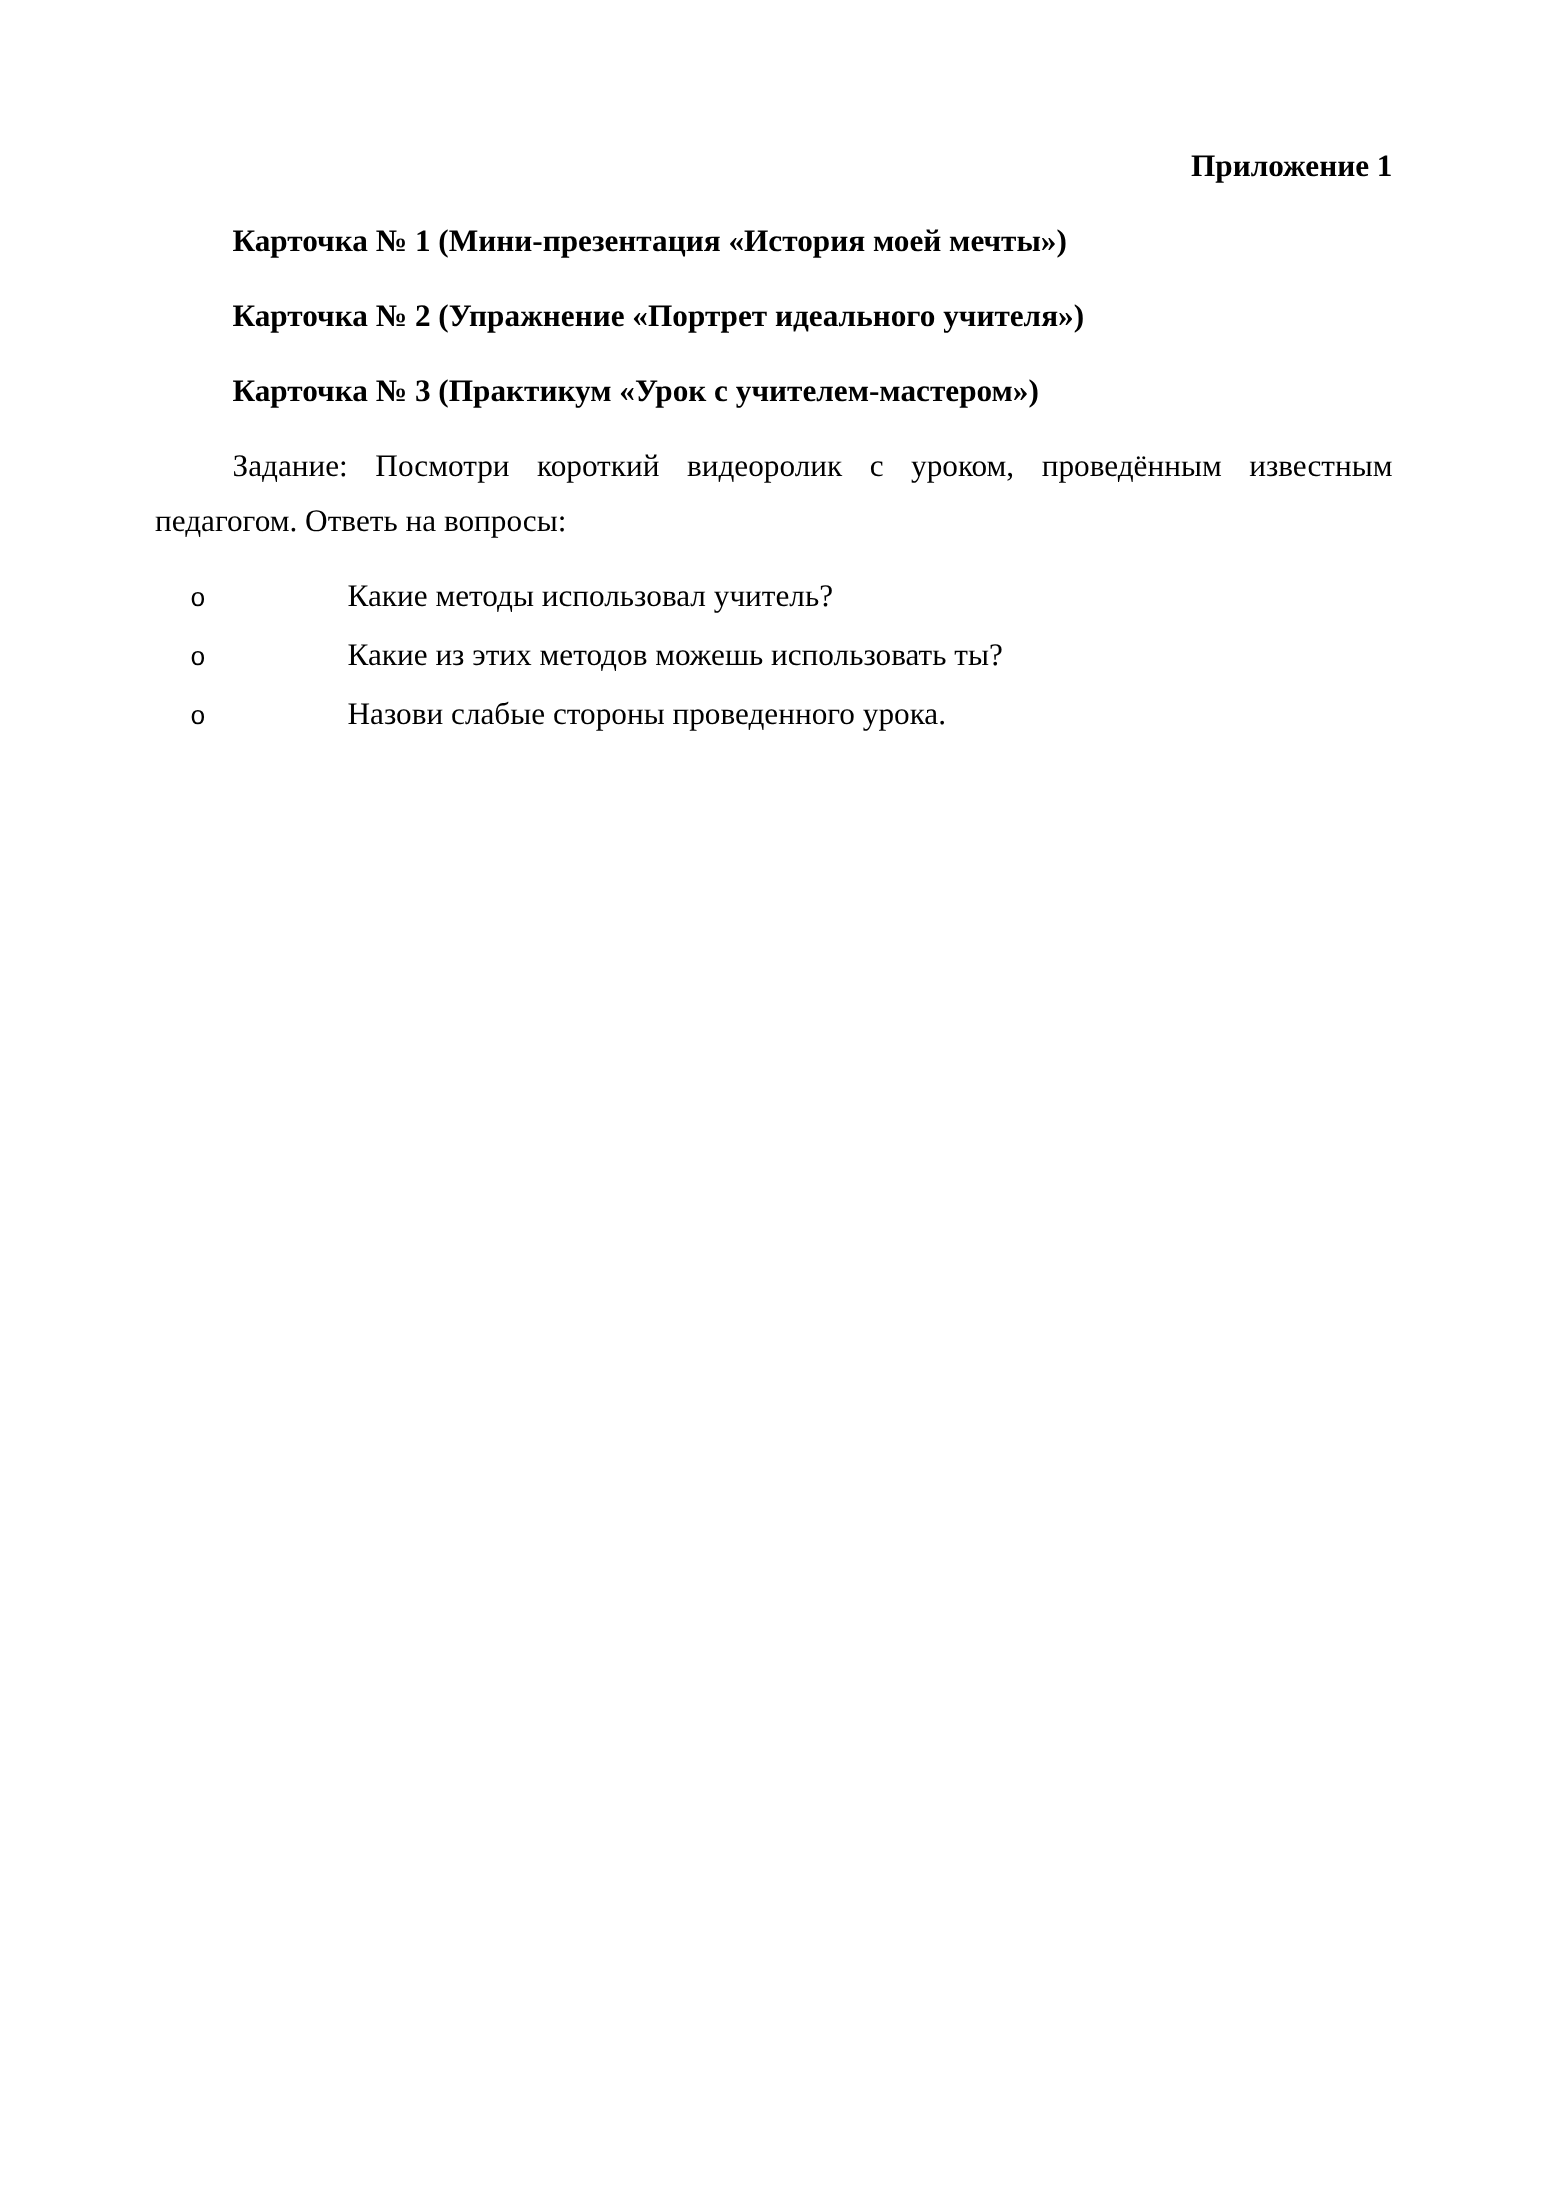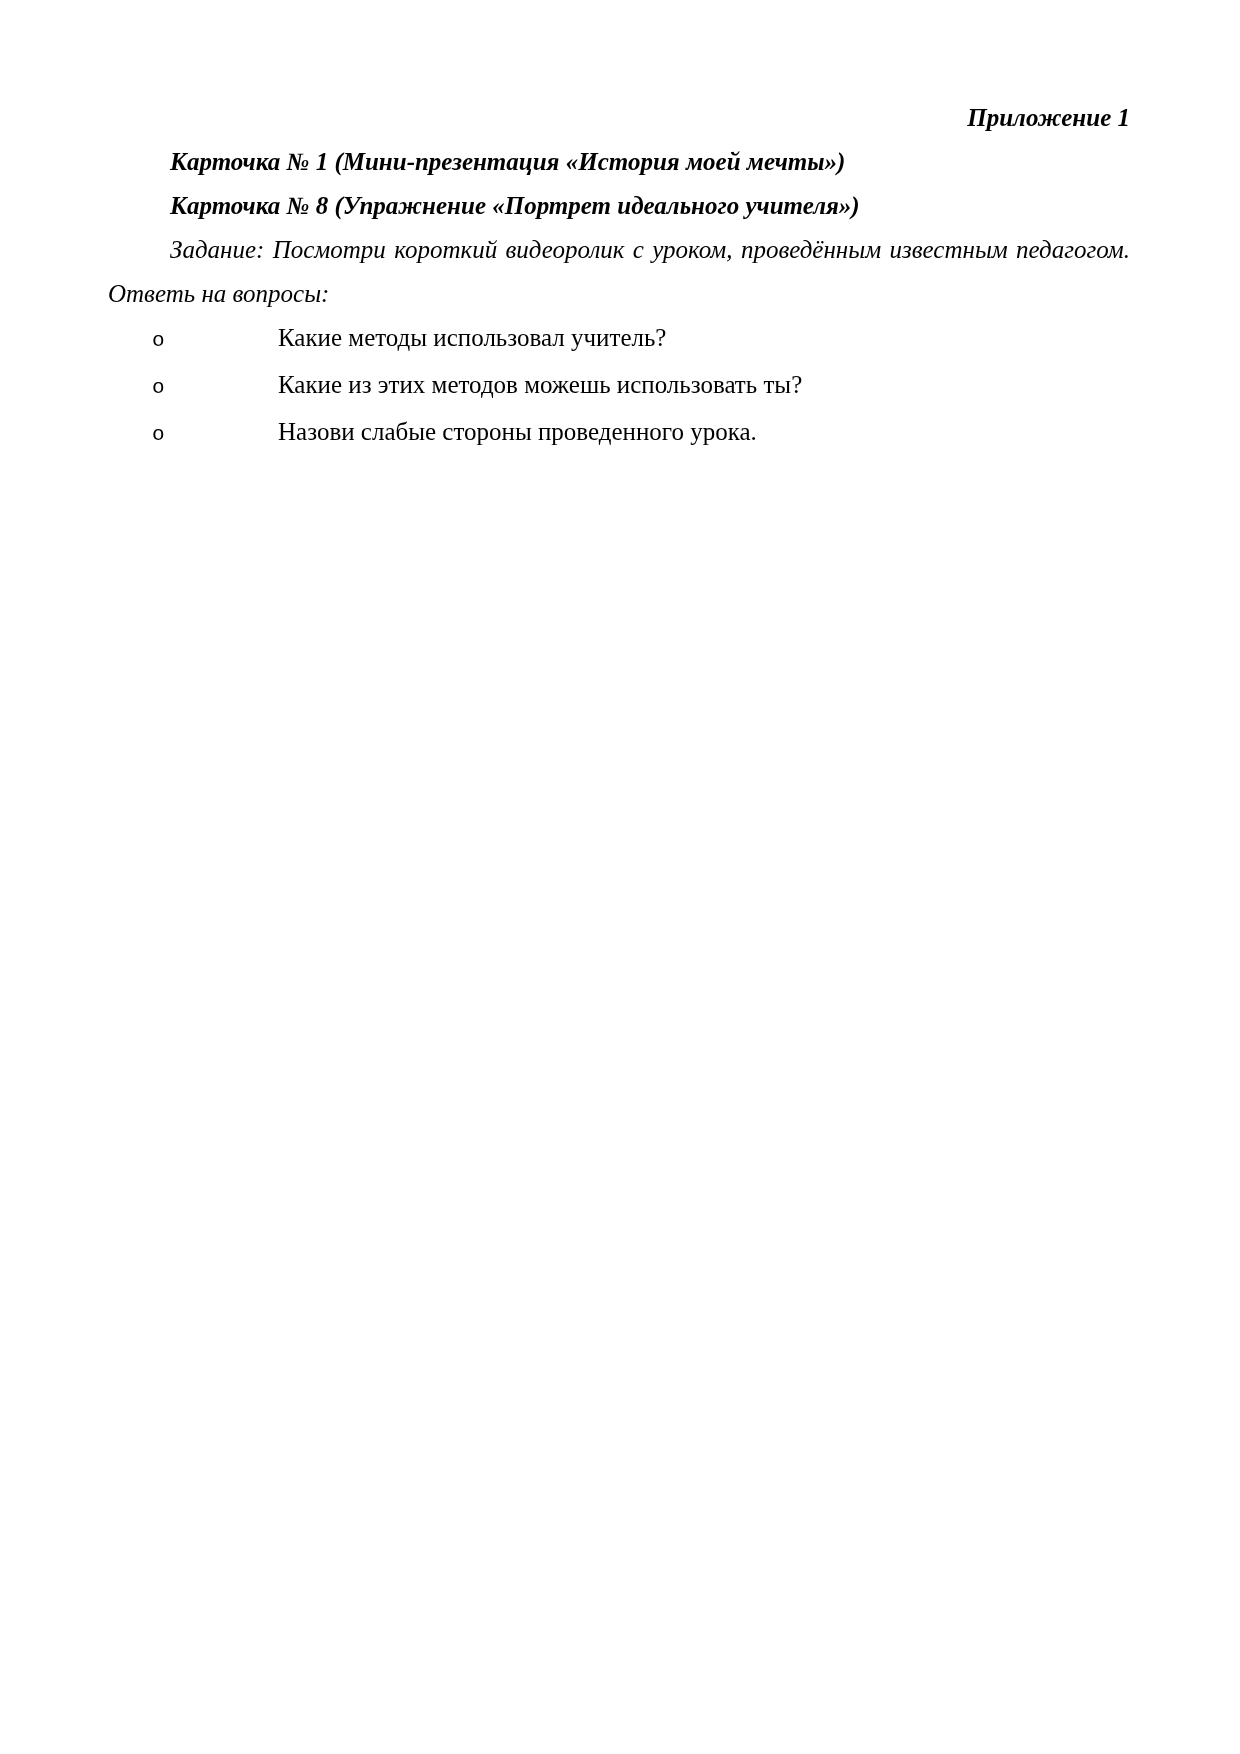--- a/index.html
+++ b/index.html
@@ -13,23 +13,22 @@
     height: 1754px;
     background: #ffffff;
     box-sizing: border-box;
     padding: 96px 110px 0 108px;
     font-family: "Liberation Serif", "DejaVu Serif", serif;
     font-size: 25px;
     line-height: 44px;
     color: #000000;
   }
   .page p {
-    margin: 0;
+    margin: 16px;
     padding: 0;
-    font-style: italic;
   }
   .appendix {
     text-align: right;
     font-weight: bold;
   }
   .heading {
     font-weight: bold;
     text-indent: 62px;
     text-align: left;
   }
@@ -58,23 +57,24 @@
 <body>
 
 <div class="page">
 
   <p class="appendix">Приложение 1</p>
 
 
   <p class="heading">Карточка № 1 (Мини-презентация «История моей мечты»)</p>
 
 
-  <p class="heading">Карточка № 8 (Упражнение «Портрет идеального учителя»)</p>
+  <p class="heading">Карточка № 2 (Упражнение «Портрет идеального учителя»)</p>
 
 
+  <p class="heading">Карточка № 3 (Практикум «Урок с учителем-мастером»)</p>
 
   <p class="task">Задание: Посмотри короткий видеоролик с уроком, проведённым известным педагогом. Ответь на вопросы:</p>
 
   <div class="bullet-row">
     <span class="bullet-marker">o</span>
     <span class="bullet-text">Какие методы использовал учитель?</span>
   </div>
 
   <div class="bullet-row">
     <span class="bullet-marker">o</span>

